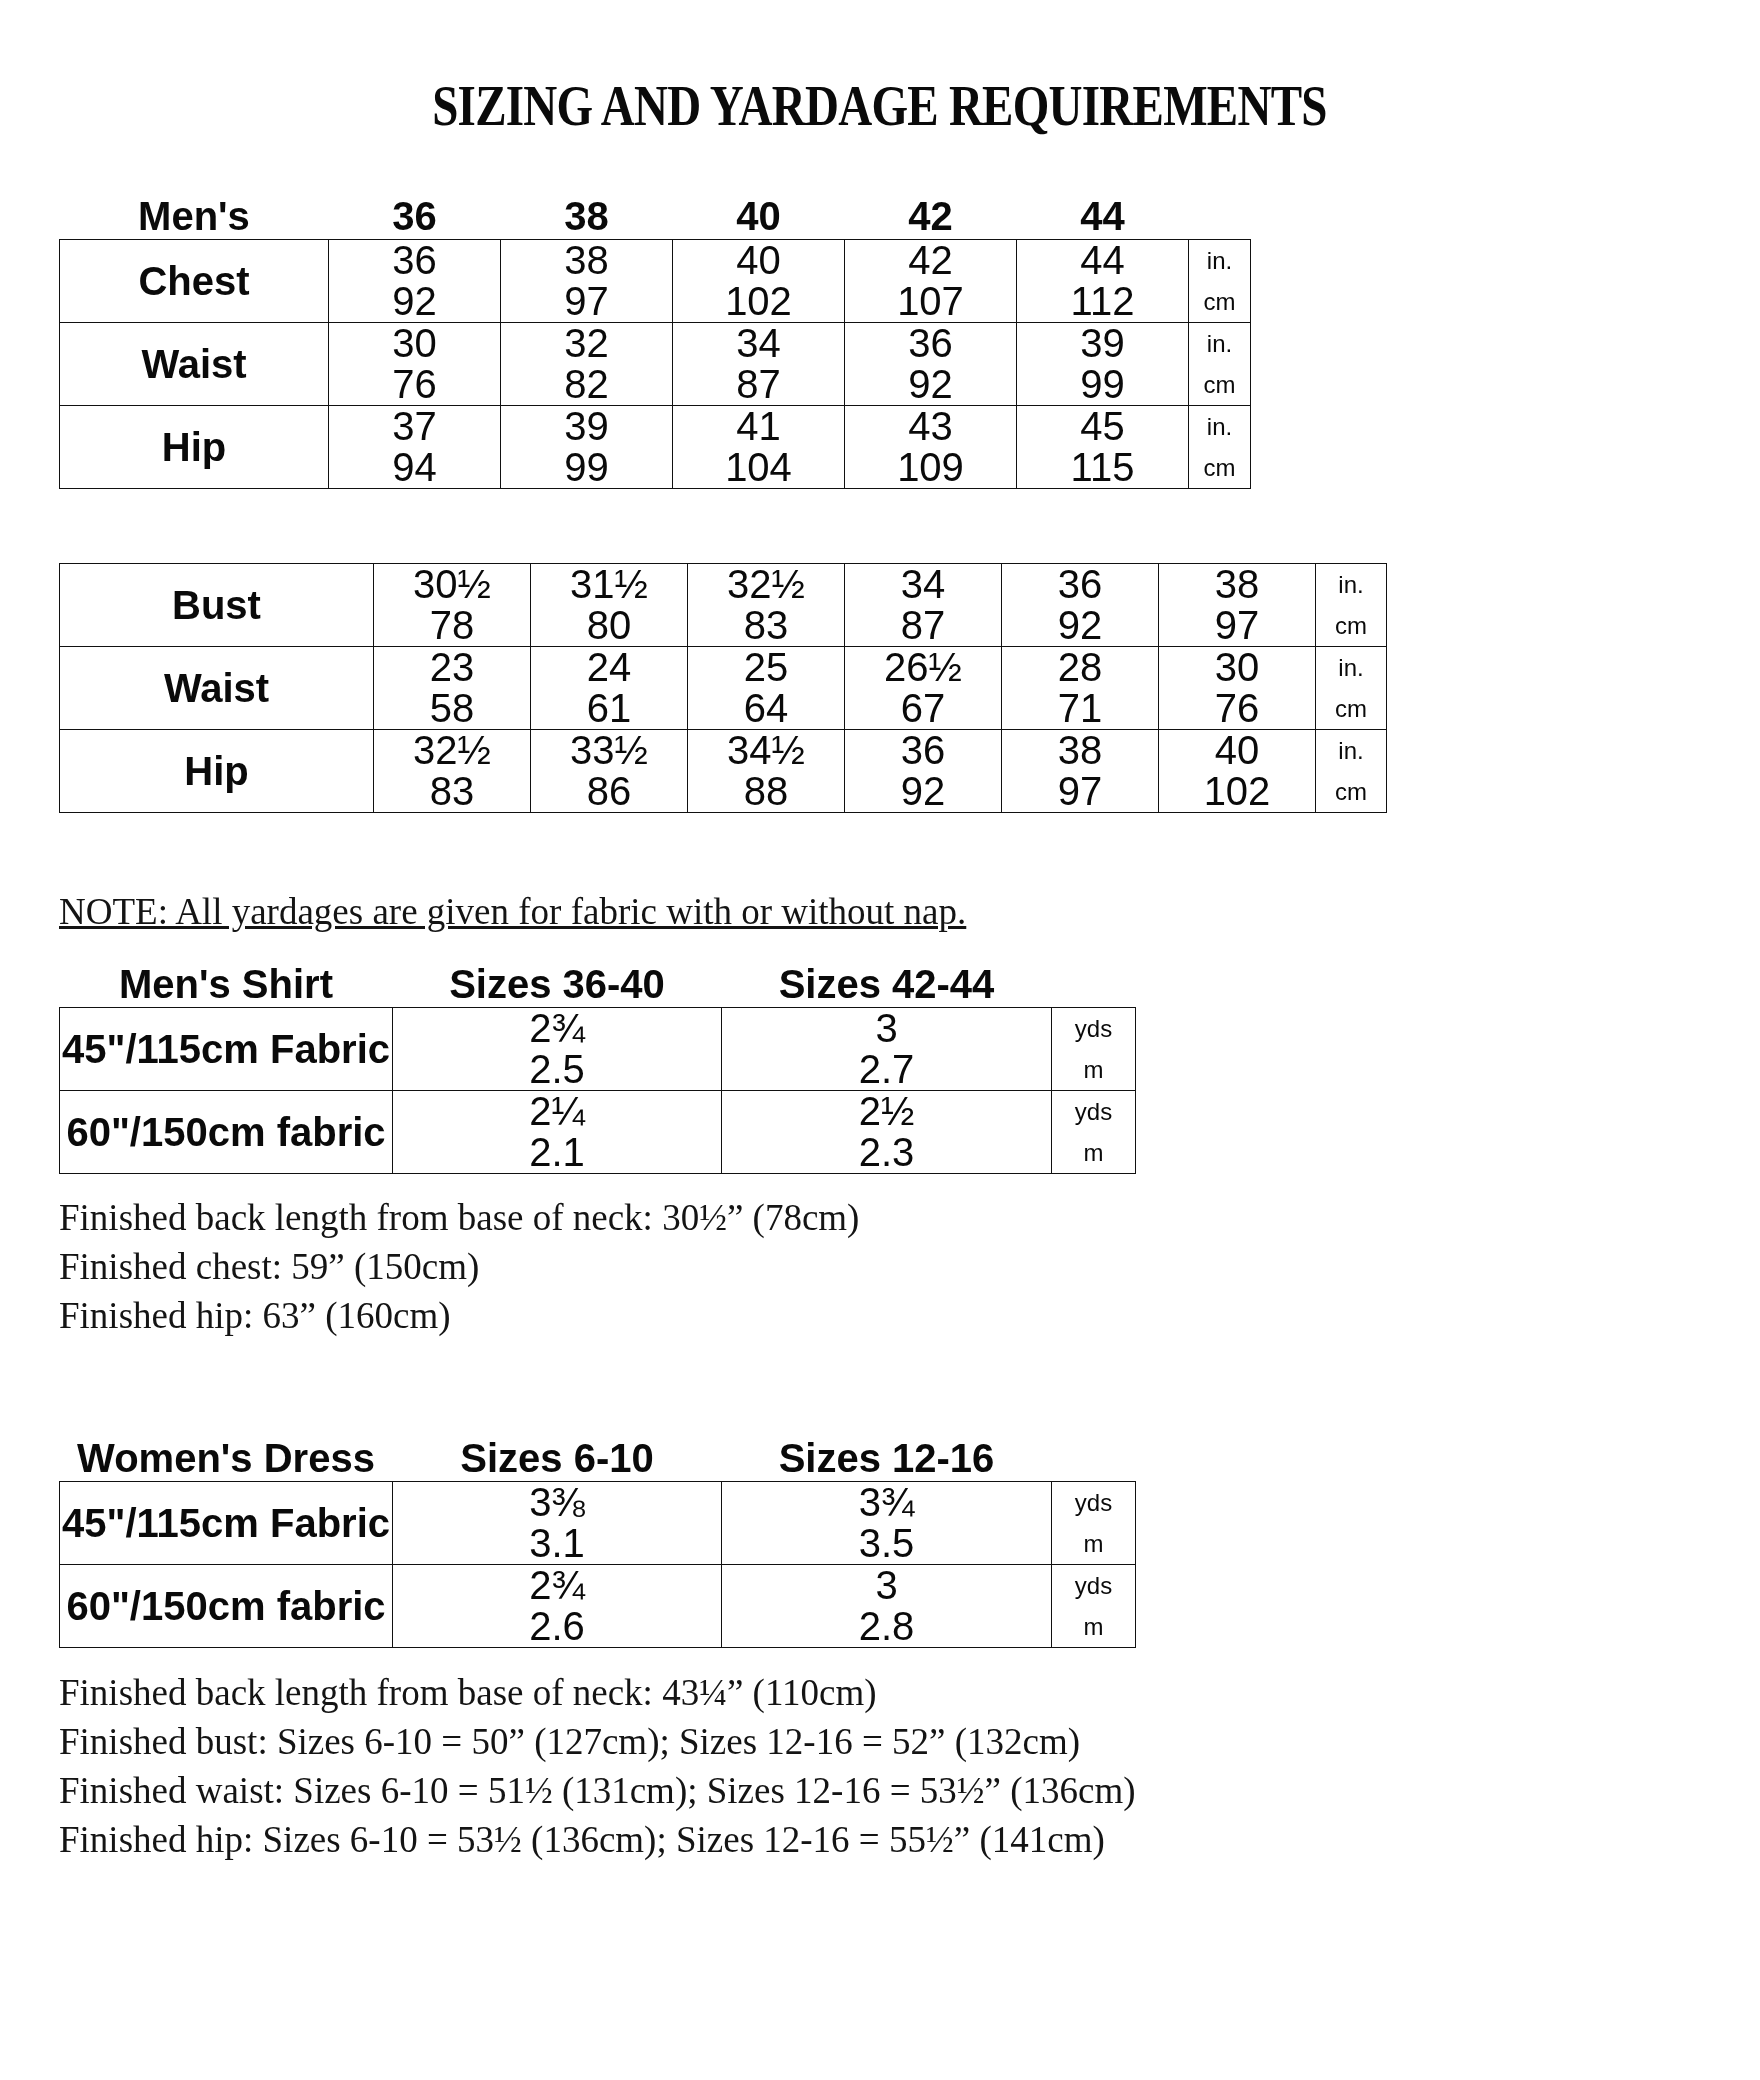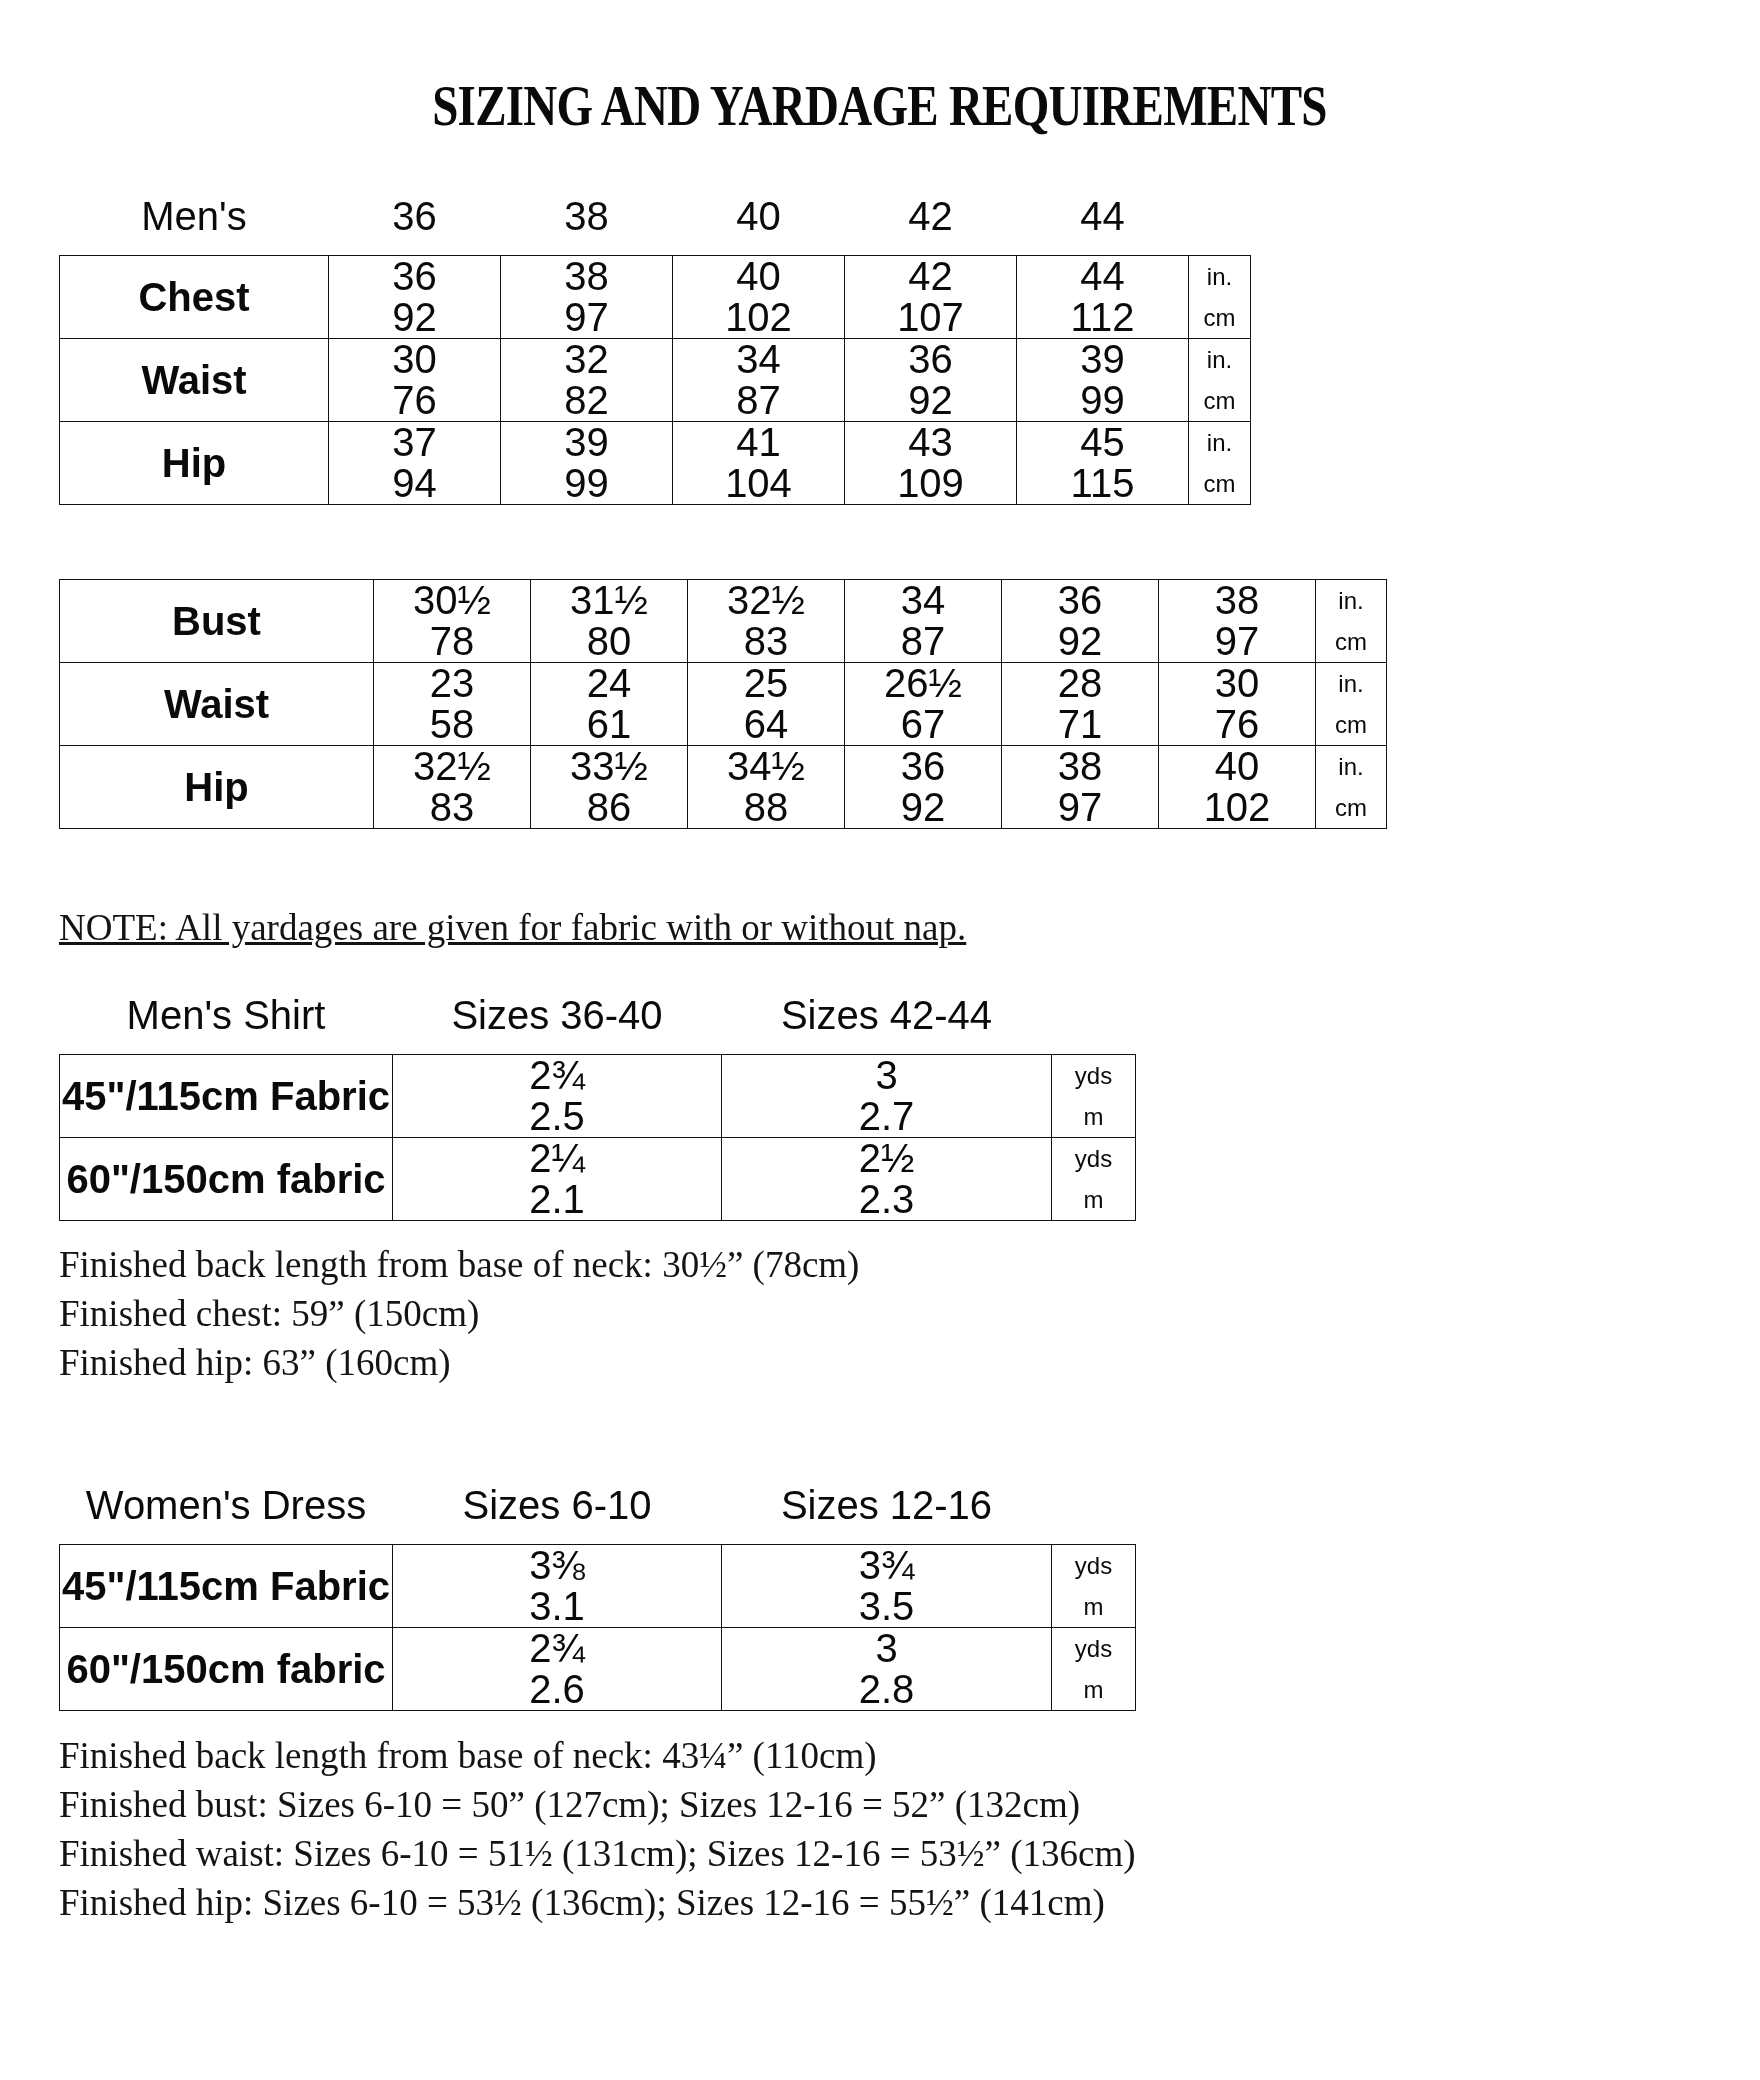--- a/index.html
+++ b/index.html
@@ -42,34 +42,34 @@
 
   
   table.size-table {
     border-collapse: collapse;
     table-layout: fixed;
     color: #0a0a0a;
   }
   table.size-table td { text-align: center; vertical-align: middle; padding: 0; }
   tr.hdr td {
     border: none;
-    font-weight: normal;
+    font-weight: bold;
     font-size: 40px;
-    padding-bottom: 16px;
+    padding-bottom: 0;
   }
   tr.data td { border: 1.8px solid #111111; }
   td.lbl { font-weight: bold; font-size: 40px; }
   td.val { font-size: 40px; padding: 1.8px 0; }
   td.val > div { line-height: 41px; }
   td.unit { font-size: 24px; padding: 1.8px 0; }
   td.unit > div { line-height: 41px; }
 
   .mens  { margin-top: 56px; }
   .womens{ margin-top: 74px; }
-  .shirt { margin-top: 41px; }
+  .shirt { margin-top: 26px; }
   .dress { margin-top: 96px; }
 
   
   .serif-line, .note-line {
     font-family: "Liberation Serif", serif;
     font-size: 37px;
     line-height: 49px;
     margin: 0;
     color: #141414;
   }

